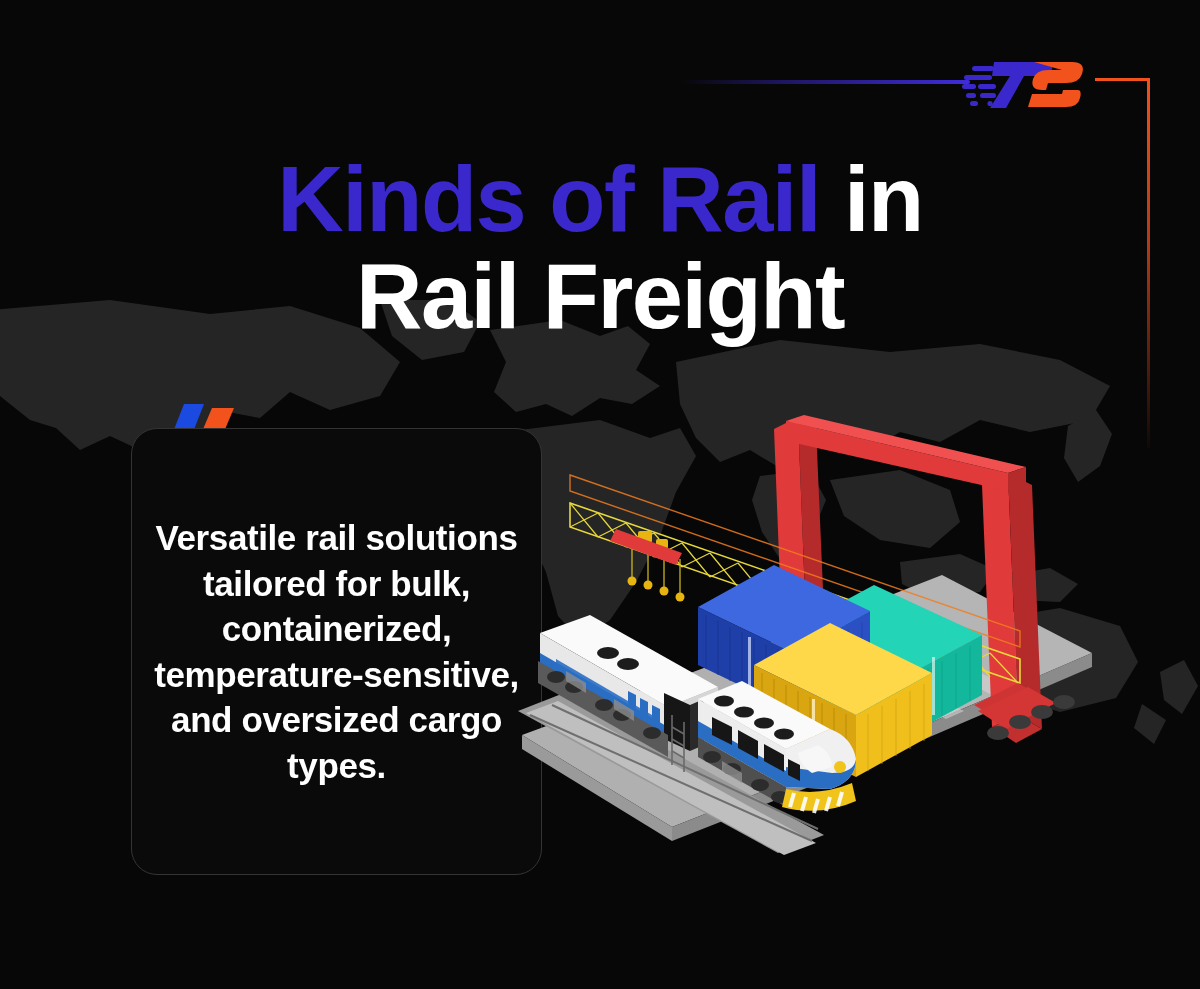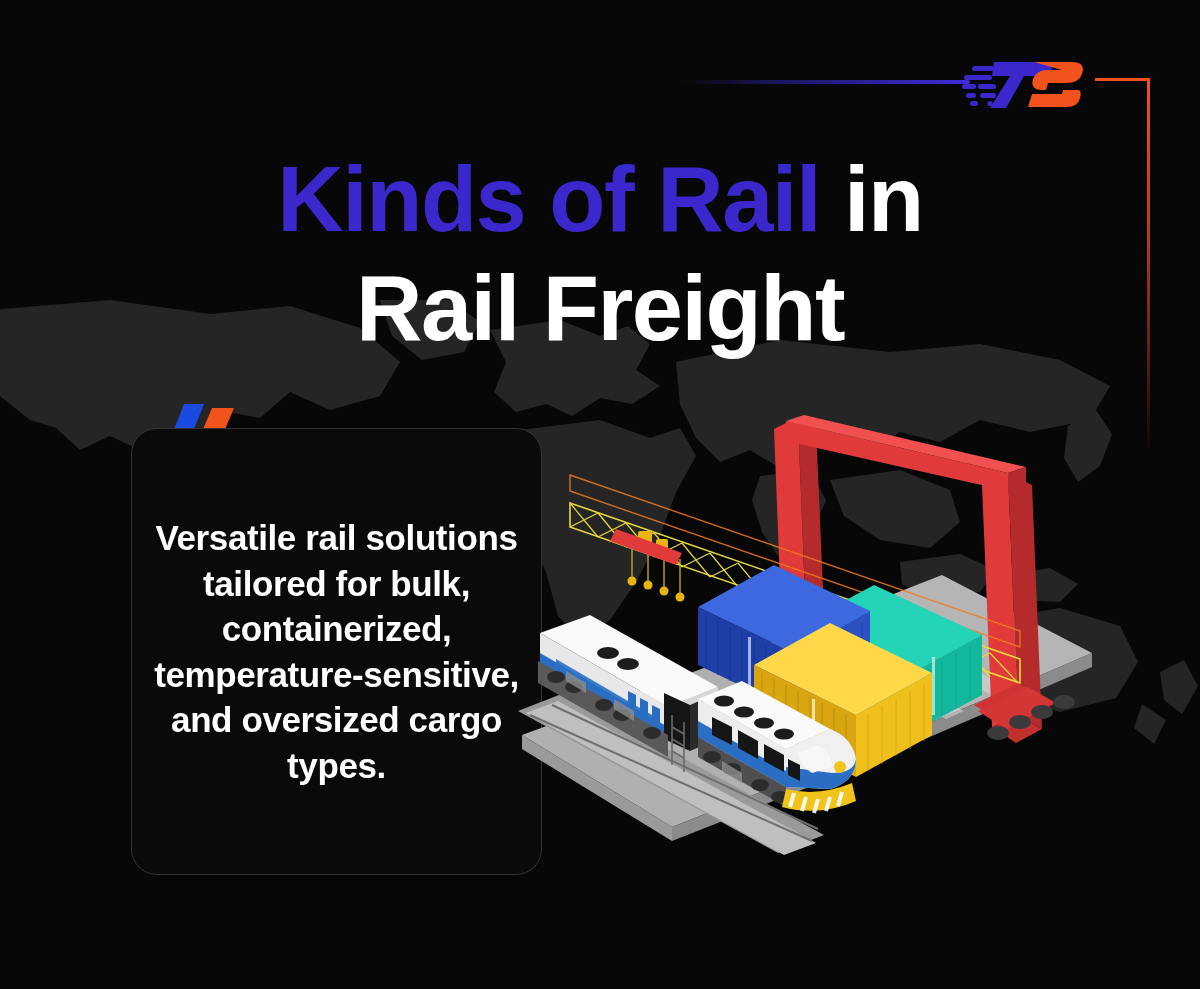--- a/index.html
+++ b/index.html
@@ -62,21 +62,21 @@
   #headline{
     position:absolute;
     left:0; top:155px;
     width:1200px;
     text-align:center;
     line-height:.97;
     letter-spacing:-1.5px;
   }
   .hl-row{ display:block; white-space:nowrap; }
   .hl-1{ font-size:92px; font-weight:700; }
-  .hl-2{ font-size:92px; font-weight:700; margin-top:20px; }
+  .hl-2{ font-size:92px; font-weight:700; margin-top:8px; }
   .ink-blue{ color:#3a28cc; }
   .ink-white{ color:#ffffff; }
 
   
   #chevrons{
     position:absolute;
     left:160px; top:404px;
     width:84px; height:56px;
   }
   #chevrons svg{ width:100%; height:100%; display:block; }

